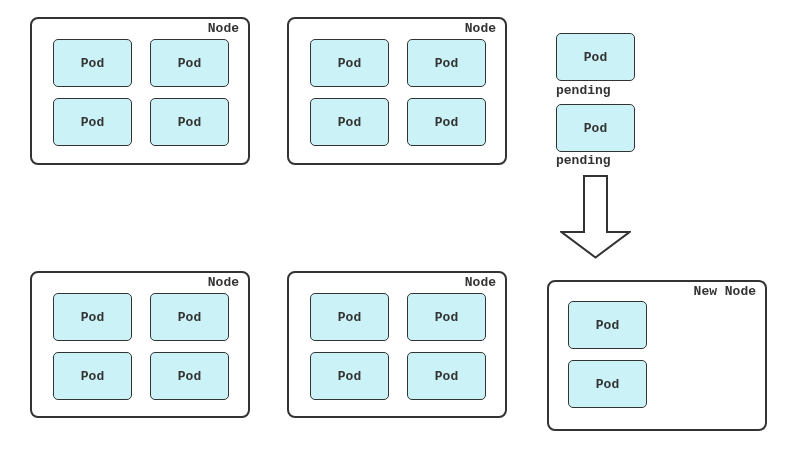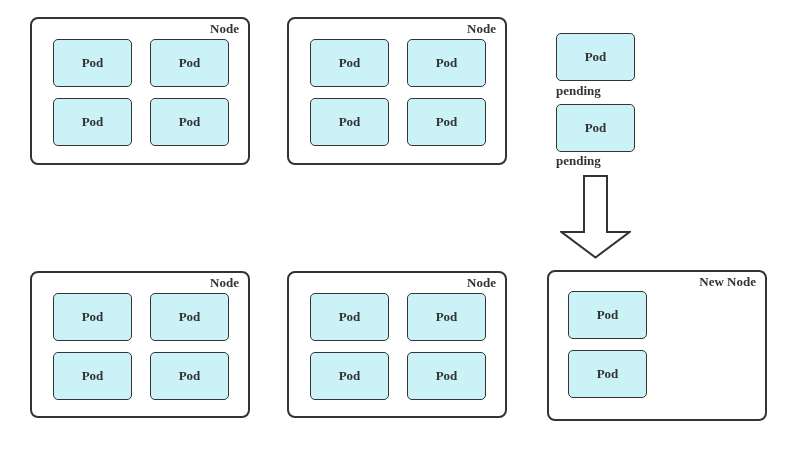--- a/index.html
+++ b/index.html
@@ -8,21 +8,21 @@
     --node-border:#333333;
     --text:#333333;
     --background:#ffffff;
   }
   *{margin:0;padding:0;box-sizing:border-box;}
   html,body{background:var(--background);}
   .canvas{
     position:relative;
     width:808px;height:450px;
     background:var(--background);
-    font-family:Liberation Serif, serif;
+    font-family:Liberation Mono, monospace;
     color:var(--text);
     overflow:hidden;
     padding-left:8px;
   }
   .node{
     position:absolute;
     border:2px solid var(--node-border);
     border-radius:8px;
     background:var(--background);
   }
@@ -109,21 +109,21 @@
   <div class="node" style="left:287px;top:271px;width:220px;height:147px;">
     <div class="node-label">Node</div>
     <div class="pod-grid">
       <div class="pod">Pod</div>
       <div class="pod">Pod</div>
       <div class="pod">Pod</div>
       <div class="pod">Pod</div>
     </div>
   </div>
 
-  <div class="node" style="left:547px;top:270px;width:220px;height:151px;">
+  <div class="node" style="left:547px;top:280px;width:220px;height:151px;">
     <div class="node-label">New Node</div>
     <div class="pod-grid single">
       <div class="pod">Pod</div>
       <div class="pod">Pod</div>
     </div>
   </div>
 
 </div>
 
 </body></html>

